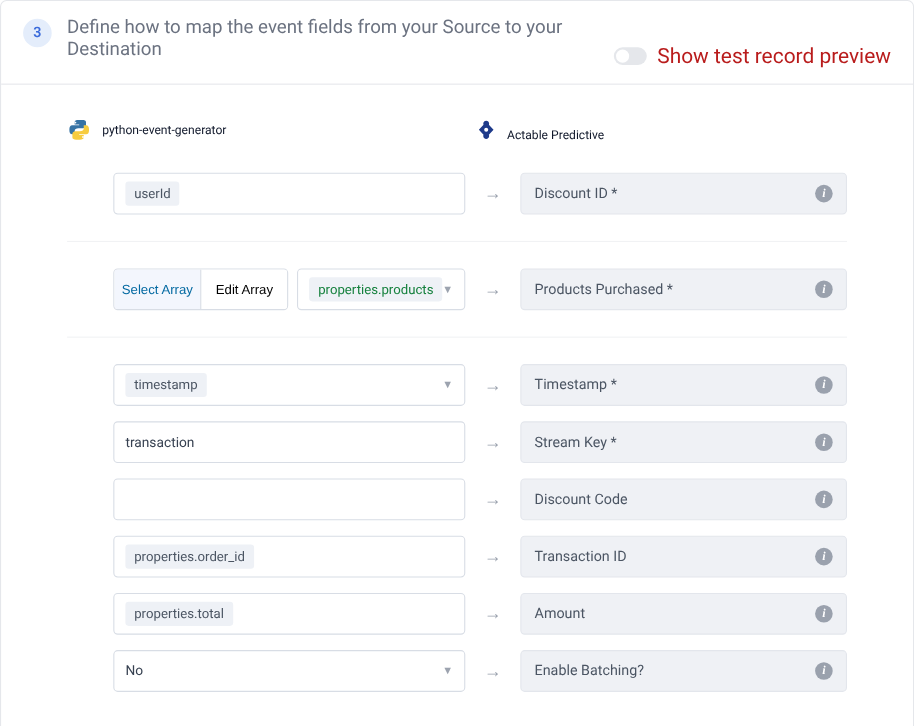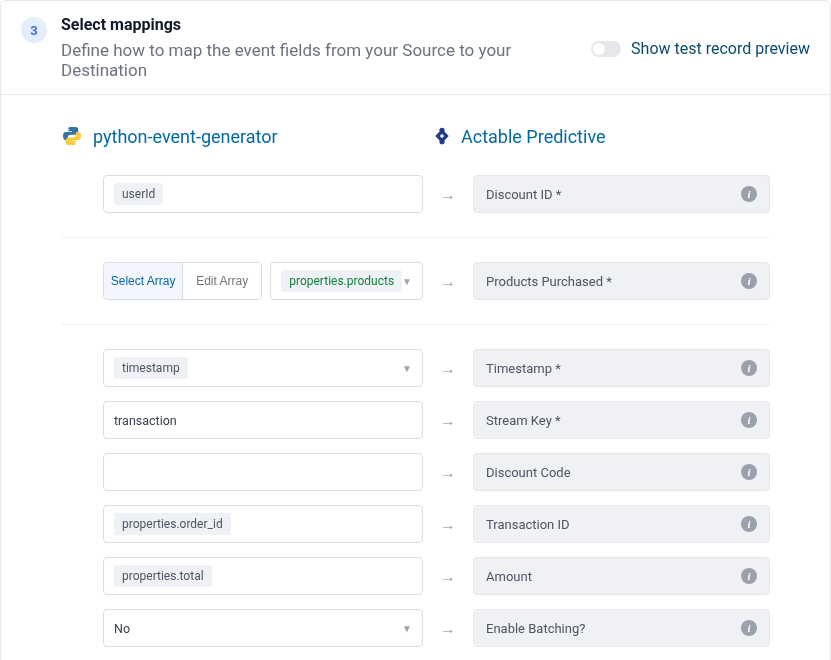--- a/index.html
+++ b/index.html
@@ -62,35 +62,35 @@
     cursor: pointer;
   }
   .toggle::after {
     content: "";
     position: absolute;
     width: 12px; height: 12px;
     background: #fff;
     border-radius: 50%;
     top: 2px; left: 2px;
   }
-  .toggle-label { color: #0c4a6e; font-size: 16px; }
+  .toggle-label { color: #b91c1c; font-size: 19px; }
 
   .body {
     padding: 30px 60px 40px 60px;
   }
   .columns-head {
     display: flex;
     align-items: center;
     margin-bottom: 28px;
   }
   .col-left { width: 320px; display: flex; align-items: center; gap: 10px; }
   .col-arrow { width: 50px; }
   .col-right { flex: 1; display: flex; align-items: flex-end; gap: 8px; }
   .src-icon, .dst-icon { width: 22px; height: 22px; display:flex; align-items:center; justify-content:center; }
-  .col-title { font-size: 18px; color: #0369a1; }
+  .col-title { font-size: 11px; color: #0f172a; }
 
   .row {
     display: flex;
     align-items: center;
     margin-bottom: 14px;
   }
   .row.section-end {
     padding-bottom: 24px;
     margin-bottom: 24px;
     border-bottom: 1px solid #f1f2f4;
@@ -166,21 +166,21 @@
     border-radius: 4px;
     overflow: hidden;
     width: 164px;
   }
   .seg button {
     flex: 1;
     border: none;
     background: #fff;
     font-size: 12px;
     cursor: pointer;
-    color: #737373;
+    color: #000000;
   }
   .seg button.active {
     background: #f3f6fd;
     color: #0369a1;
     font-weight: 500;
   }
   .seg button + button { border-left: 1px solid #d8dde5; }
 
   .array-row {
     display: flex;
@@ -200,21 +200,20 @@
 
 </style>
 </head>
 <body>
 
 <div class="card">
 
   <div class="header">
     <div class="step-badge">3</div>
     <div class="header-main">
-      <div class="header-title">Select mappings</div>
       <div class="header-sub">Define how to map the event fields from your Source to your Destination</div>
     </div>
     <div class="header-right">
       <div class="toggle"></div>
       <div class="toggle-label">Show test record preview</div>
     </div>
   </div>
 
   <div class="body">
 

